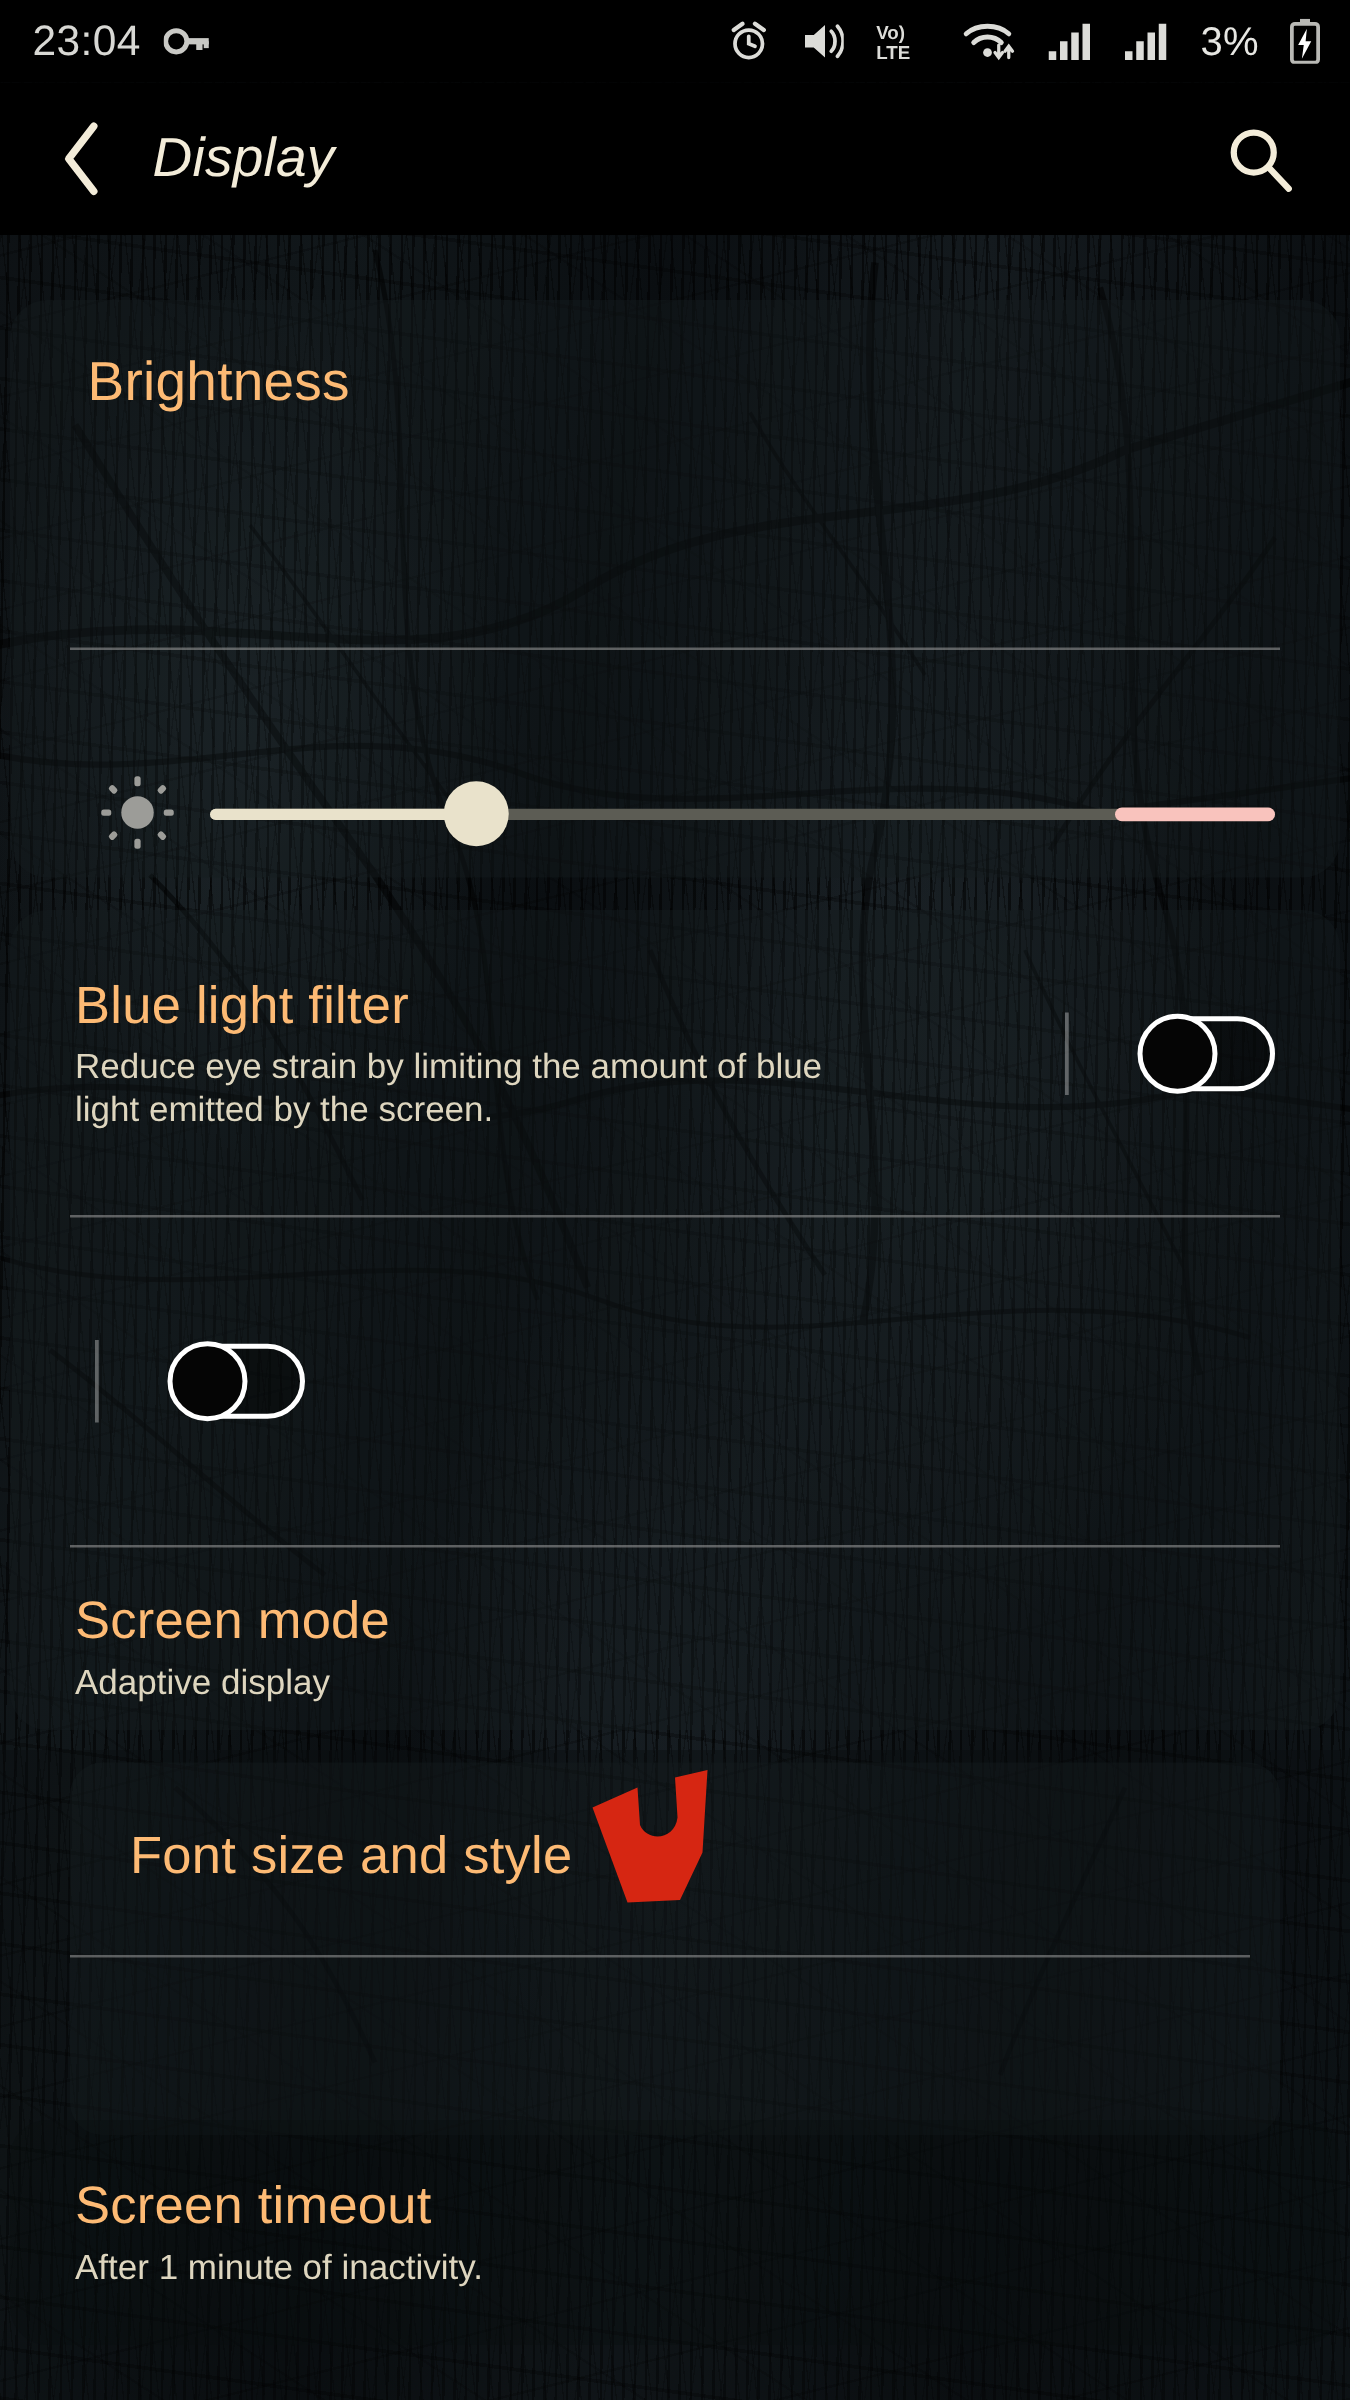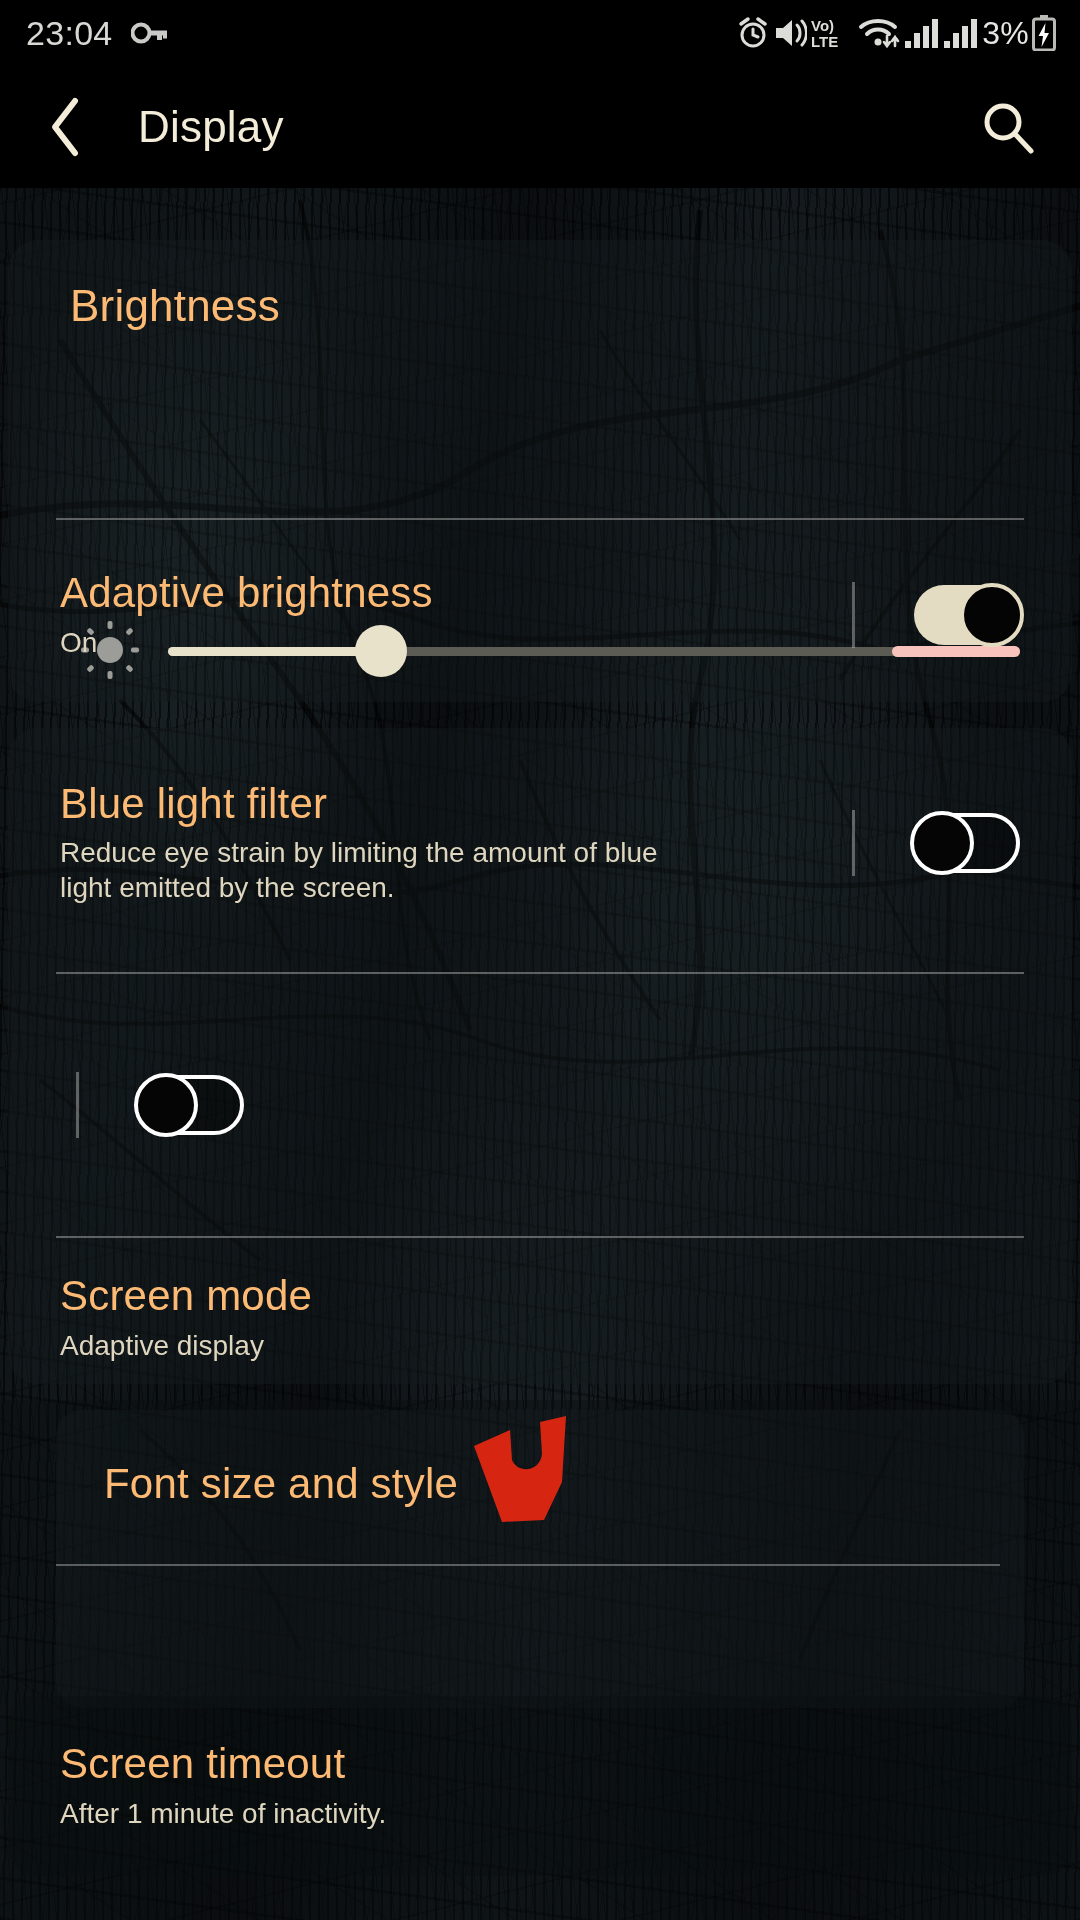--- a/index.html
+++ b/index.html
@@ -39,32 +39,32 @@
 
   
   .statusbar {
     position:absolute; top:0; left:0; width:1080px; height:66px;
     background:#000; z-index:30;
     display:flex; align-items:center; justify-content:space-between;
     padding:0 24px 0 26px;
   }
   .sb-left { display:flex; align-items:center; gap:18px; }
   .sb-clock { color:#d8d8d4; font-size:34px; letter-spacing:.3px; }
-  .sb-right { display:flex; align-items:center; gap:3px; }
+  .sb-right { display:flex; align-items:center; gap:25px; }
   .sb-pct { color:#e6e6e2; font-size:32px; letter-spacing:.2px; }
   .ico { display:block; }
 
   
   .appbar {
     position:absolute; top:66px; left:0; width:1080px; height:122px;
     background:#000; z-index:30;
     display:flex; align-items:center;
   }
   .back-btn { width:96px; display:flex; align-items:center; justify-content:center; margin-left:18px; }
-  .title { color:#f3ecd9; font-size:44px; letter-spacing:.2px; margin-left:24px; }
+  .title { color:#f3ecd9; font-size:44px; letter-spacing:.2px; margin-left:8px;font-style:italic; }
   .search-btn { margin-left:auto; margin-right:44px; display:flex; align-items:center; }
 
   
   .card {
     position:absolute; left:8px; width:1064px;
     border-radius:30px; overflow:hidden;
     background:rgba(22,28,32,.42);
   }
   .card > .inner { position:relative; z-index:2; }
 
@@ -235,32 +235,20 @@
           </g>
         </svg>
         <div class="track-bg"></div>
         <div class="track-fill" id="bfill" style="width: 213px;"></div>
         <div class="track-max" id="bmax" style="left: 832px; width: 128px; background: rgb(249, 195, 189);"></div>
         <div class="thumb" id="bthumb" style="left: 295px;"></div>
       </div>
 
       <div class="divider" style="left:48px; top:278px; width:968px;"></div>
 
-      <div class="row" style="position:absolute; left:0; top:300px; width:1064px; height:150px; padding:0 46px 0 52px;">
-        <div class="row-text">
-          <div class="r-title">Adaptive brightness</div>
-          <div class="r-sub">On</div>
-        </div>
-        <div style="position:relative; width:190px; height:70px;">
-          <div class="tgl-sep" style="left:16px; top:2px;"></div>
-          <div class="toggle on" style="right:4px; top:5px;">
-            <div class="knob"></div>
-          </div>
-        </div>
-      </div>
 
     </div>
   </div>
 
   <div class="card" style="top:728px; height:656px;">
     <div class="inner" style="position:relative; height:656px;">
 
       <div class="row" style="position:absolute; left:0; top:0; width:1064px; height:230px; padding:0 46px 0 52px;">
         <div class="row-text">
           <div class="r-title">Blue light filter</div>

